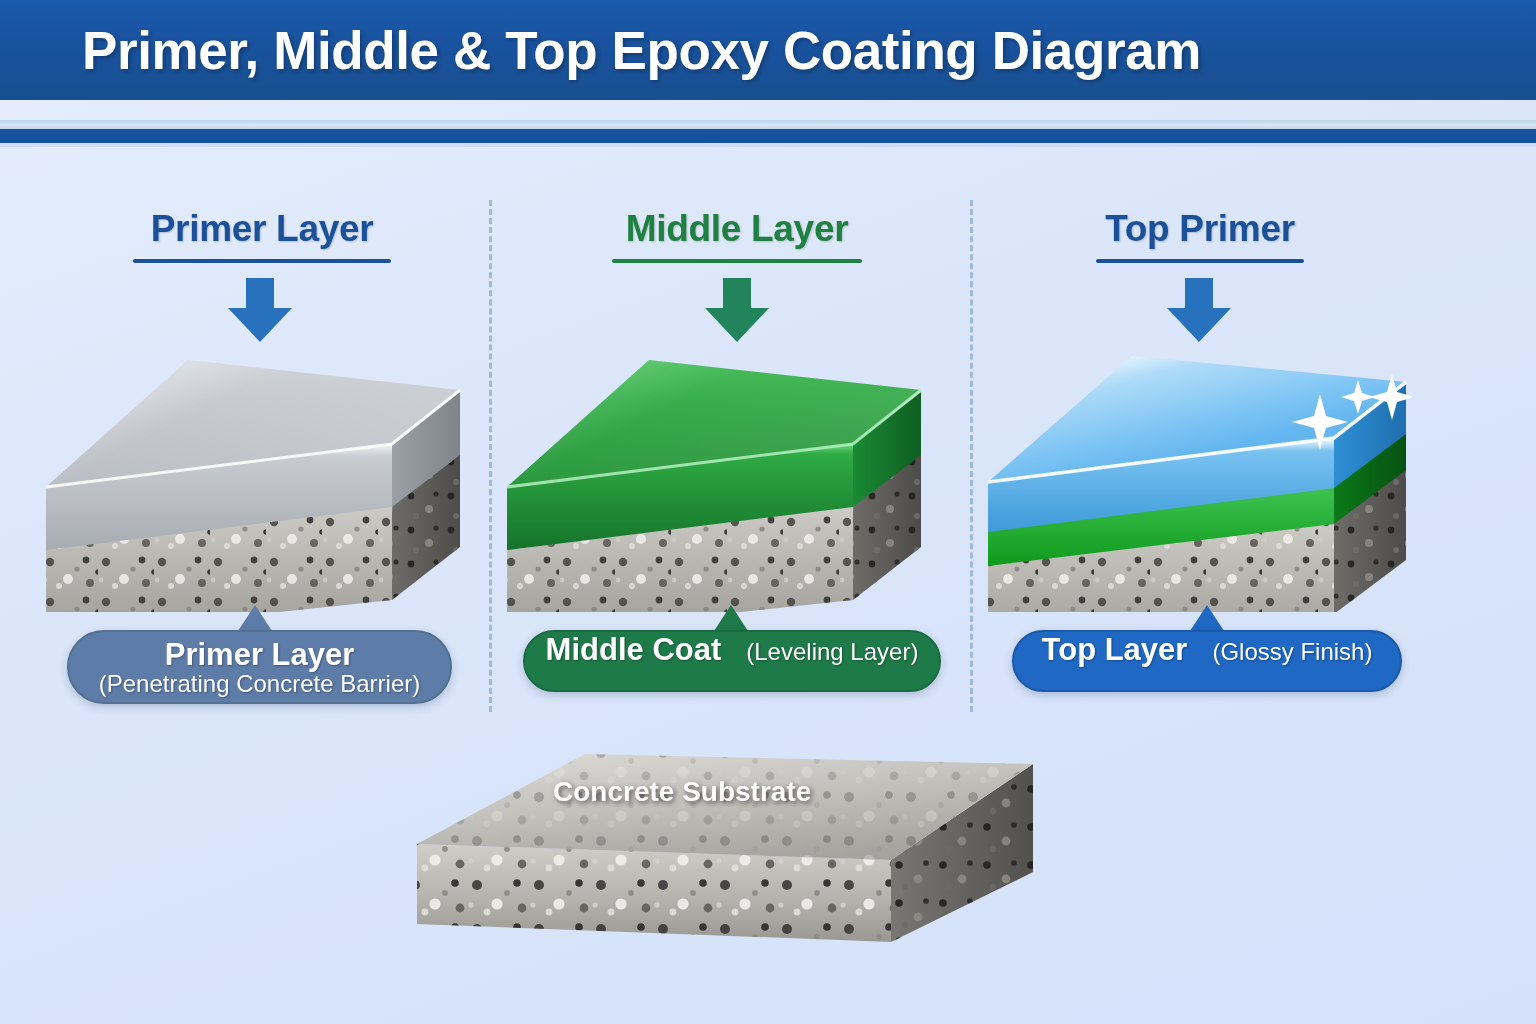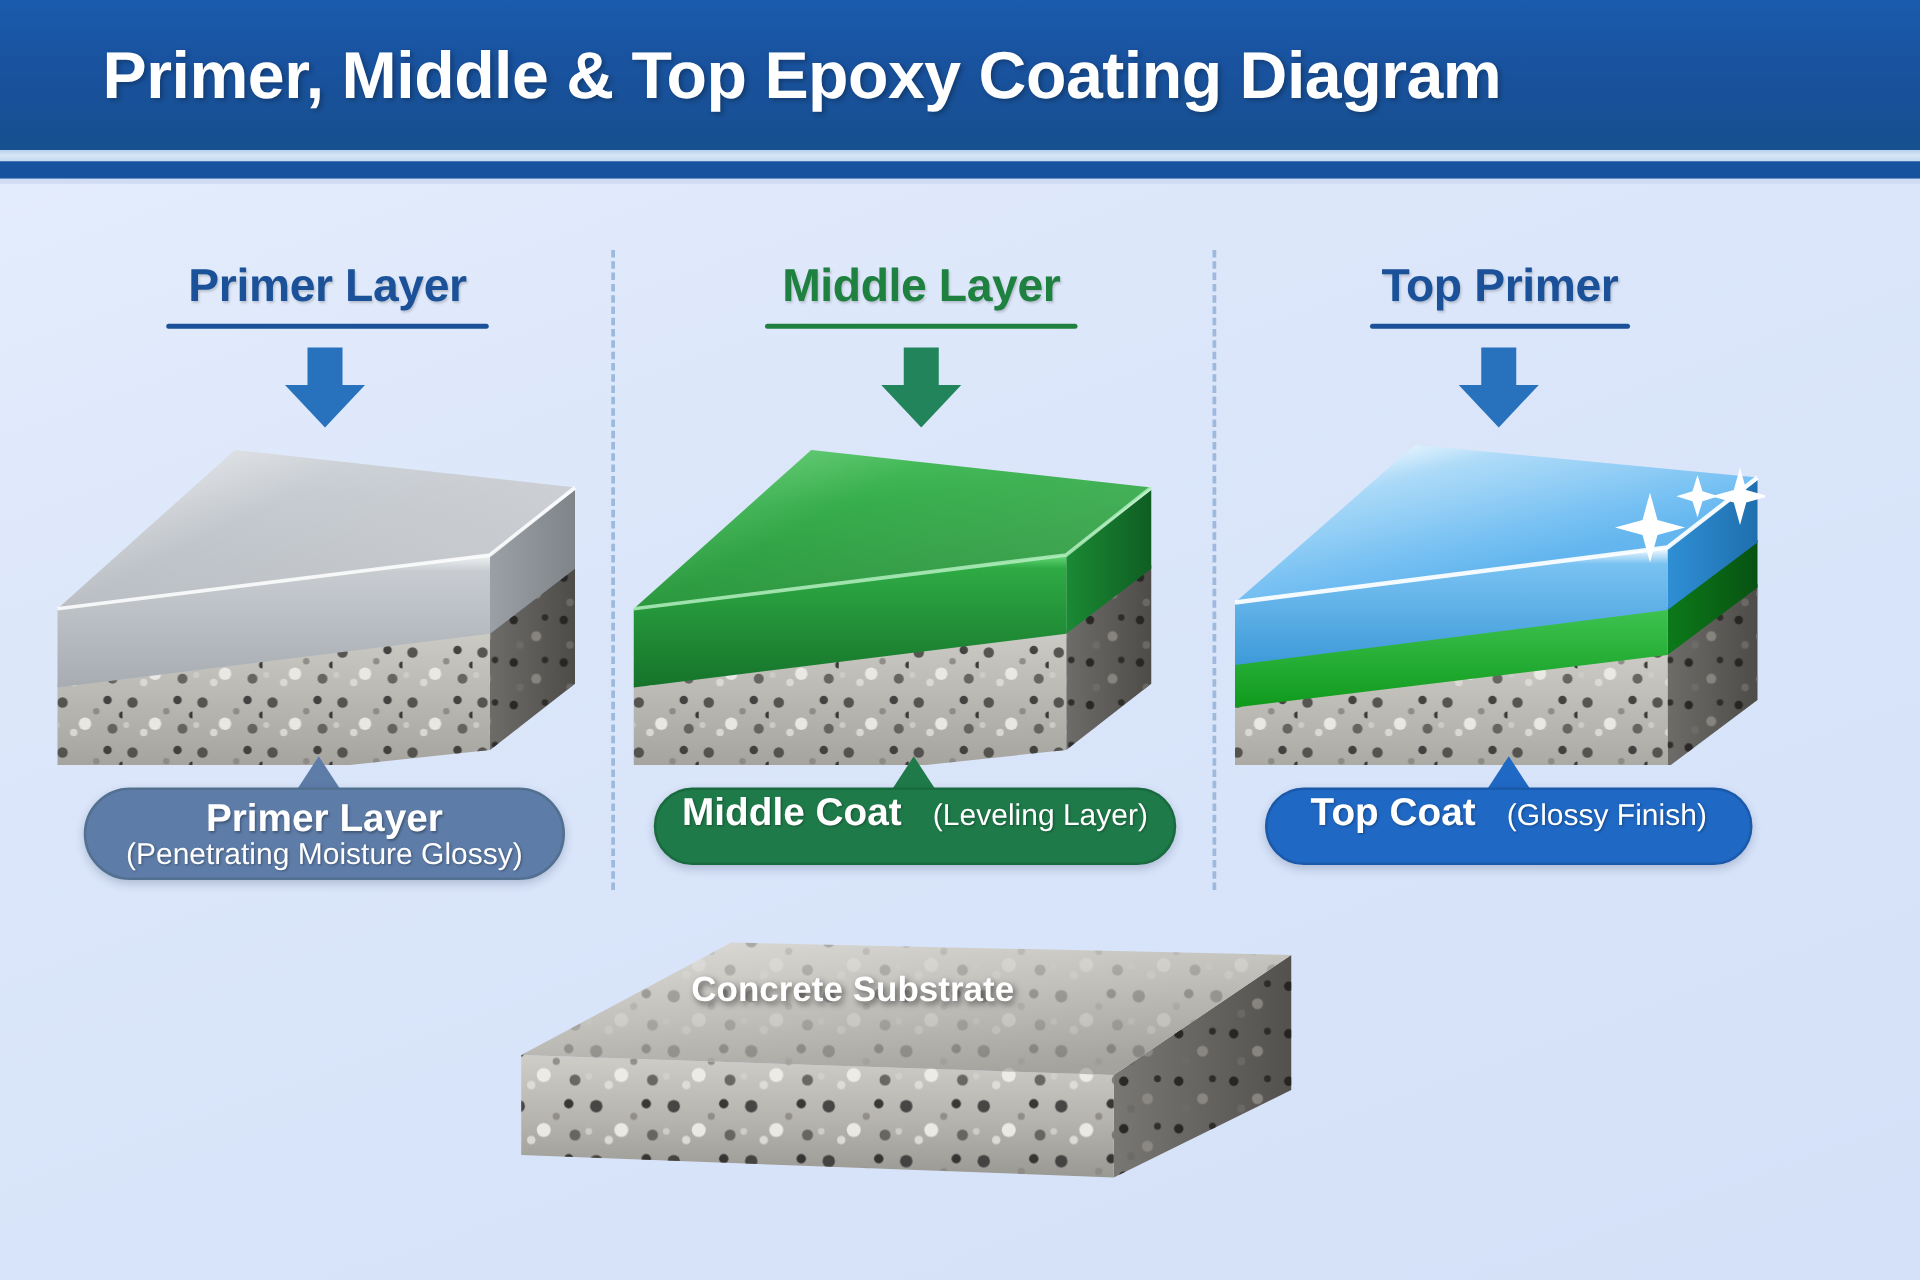--- a/index.html
+++ b/index.html
@@ -12,21 +12,21 @@
 
   
   #canvas {
     position:absolute; left:0; top:0; width:1536px; height:1024px;
     background:linear-gradient(160deg,#e6eefc 0%,#dbe6fa 40%,#d4e1f8 100%);
     overflow:hidden;
   }
 
   
   #header {
-    position:absolute; left:0; top:0; width:1536px; height:120px;
+    position:absolute; left:0; top:0; width:1536px; height:100px;
     background:linear-gradient(180deg,#1a5bad 0%,#19529e 45%,#17508f 100%);
     display:flex; align-items:center;
   }
   #header-title {
     margin-left:82px;
     color:#ffffff;
     font-size:53px;
     font-weight:bold;
     letter-spacing:-0.4px;
     text-shadow:2px 2px 4px rgba(0,0,0,.28);
@@ -327,32 +327,32 @@
       <path d="M376,28 L380,41 L393,45 L380,49 L376,62 L372,49 L359,45 L372,41 Z" fill="#ffffff"></path>
     </g>
     <g>
       <path d="M410,22 L415,40 L433,45 L415,50 L410,68 L405,50 L387,45 L405,40 Z" fill="#ffffff"></path>
     </g>
   </svg>
 
   <div class="pointer" id="pointer-primer"></div>
   <div class="pill" id="pill-primer">
     <div class="main">Primer Layer</div>
-    <div class="sub">(Penetrating Moisture Glossy)</div>
+    <div class="sub">(Penetrating Concrete Barrier)</div>
   </div>
 
   <div class="pointer" id="pointer-middle"></div>
   <div class="pill pill-inline" id="pill-middle">
     <div class="main">Middle Coat</div>
     <div class="sub">(Leveling Layer)</div>
   </div>
 
   <div class="pointer" id="pointer-top"></div>
   <div class="pill pill-inline" id="pill-top">
-    <div class="main">Top Coat</div>
+    <div class="main">Top Layer</div>
     <div class="sub">(Glossy Finish)</div>
   </div>
 
   <svg id="slab-substrate" width="640" height="220" viewBox="0 0 640 220" style="position:absolute;left:405px;top:742px;">
     <defs>
       <linearGradient id="gSubTop" x1="0.1" y1="0" x2="0.6" y2="1">
         <stop offset="0%" stop-color="#dcdad6"></stop>
         <stop offset="50%" stop-color="#c2c0bb"></stop>
         <stop offset="100%" stop-color="#a5a39e"></stop>
       </linearGradient>

